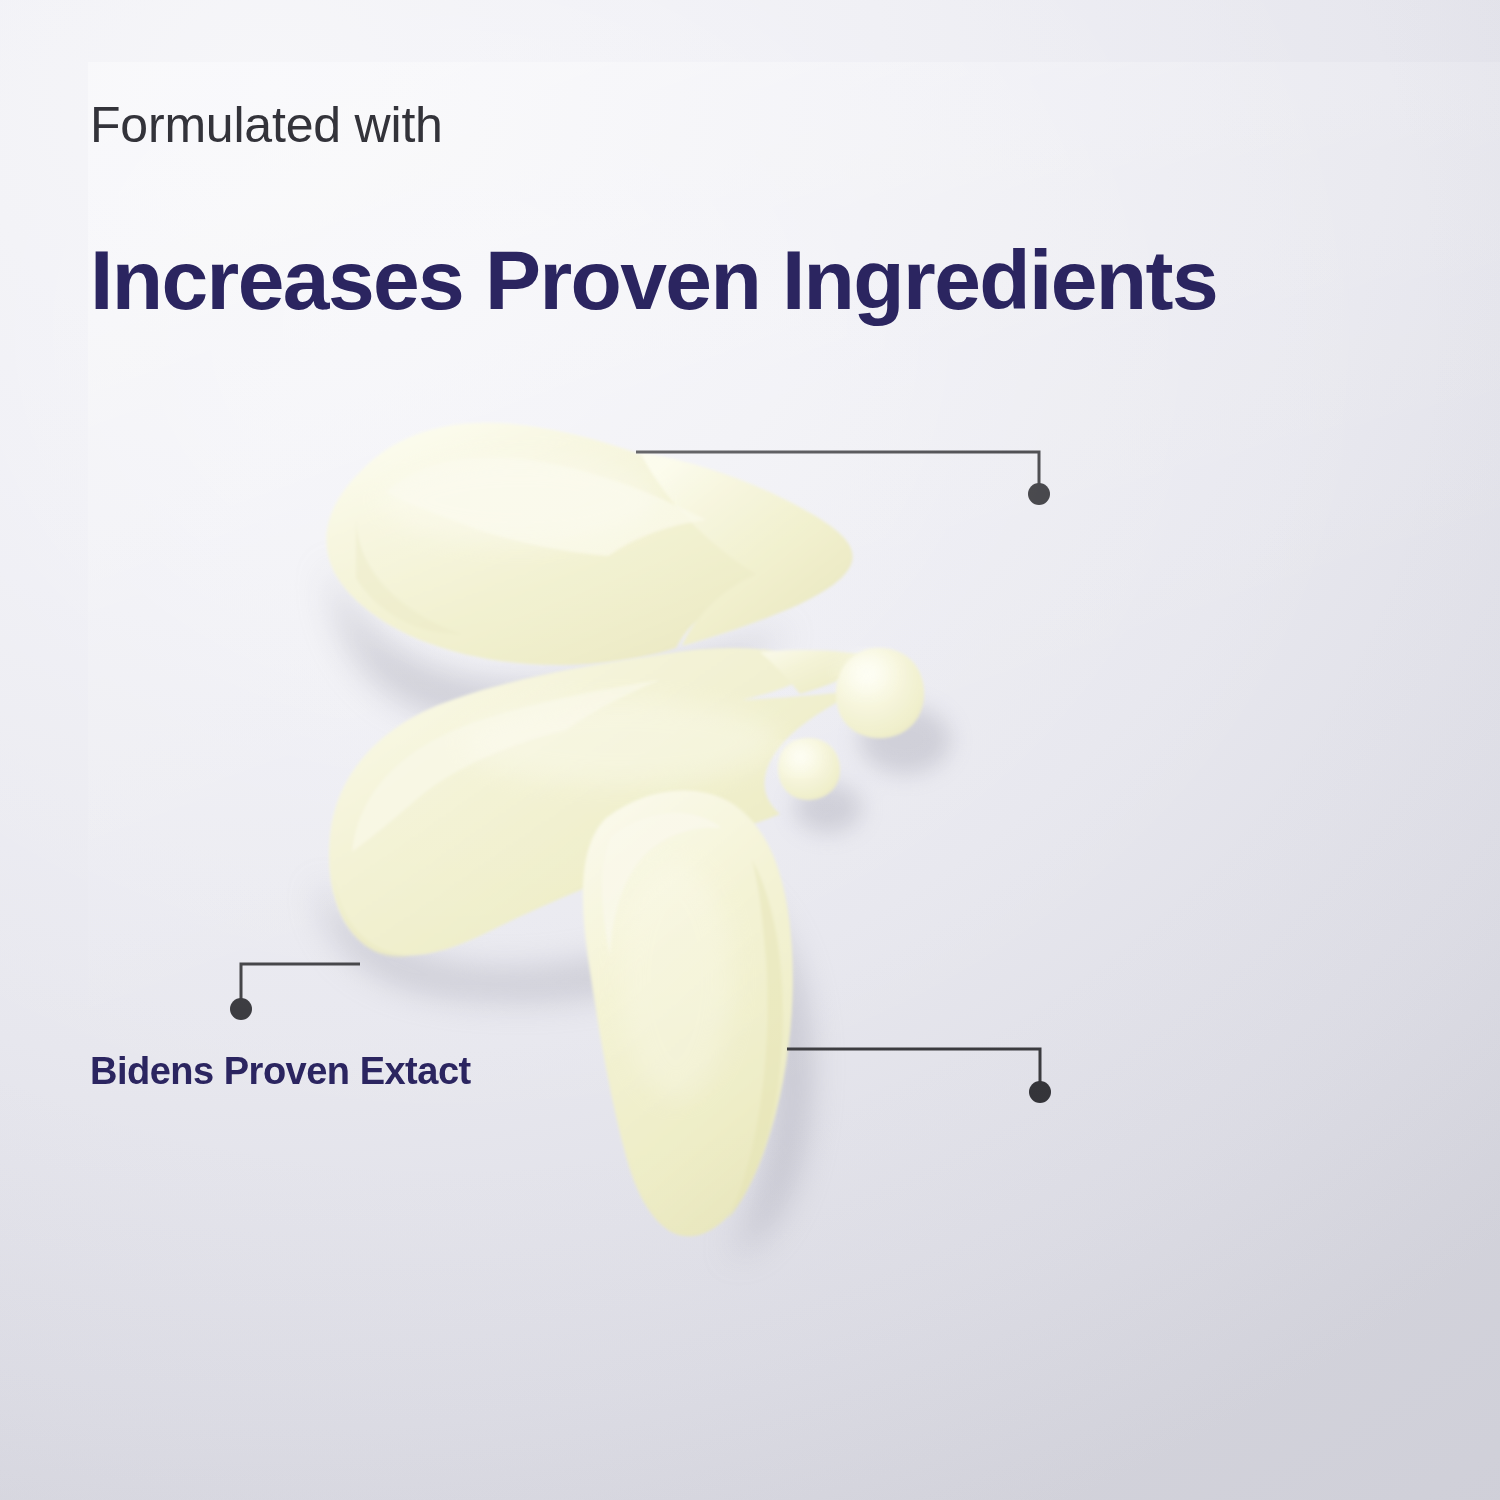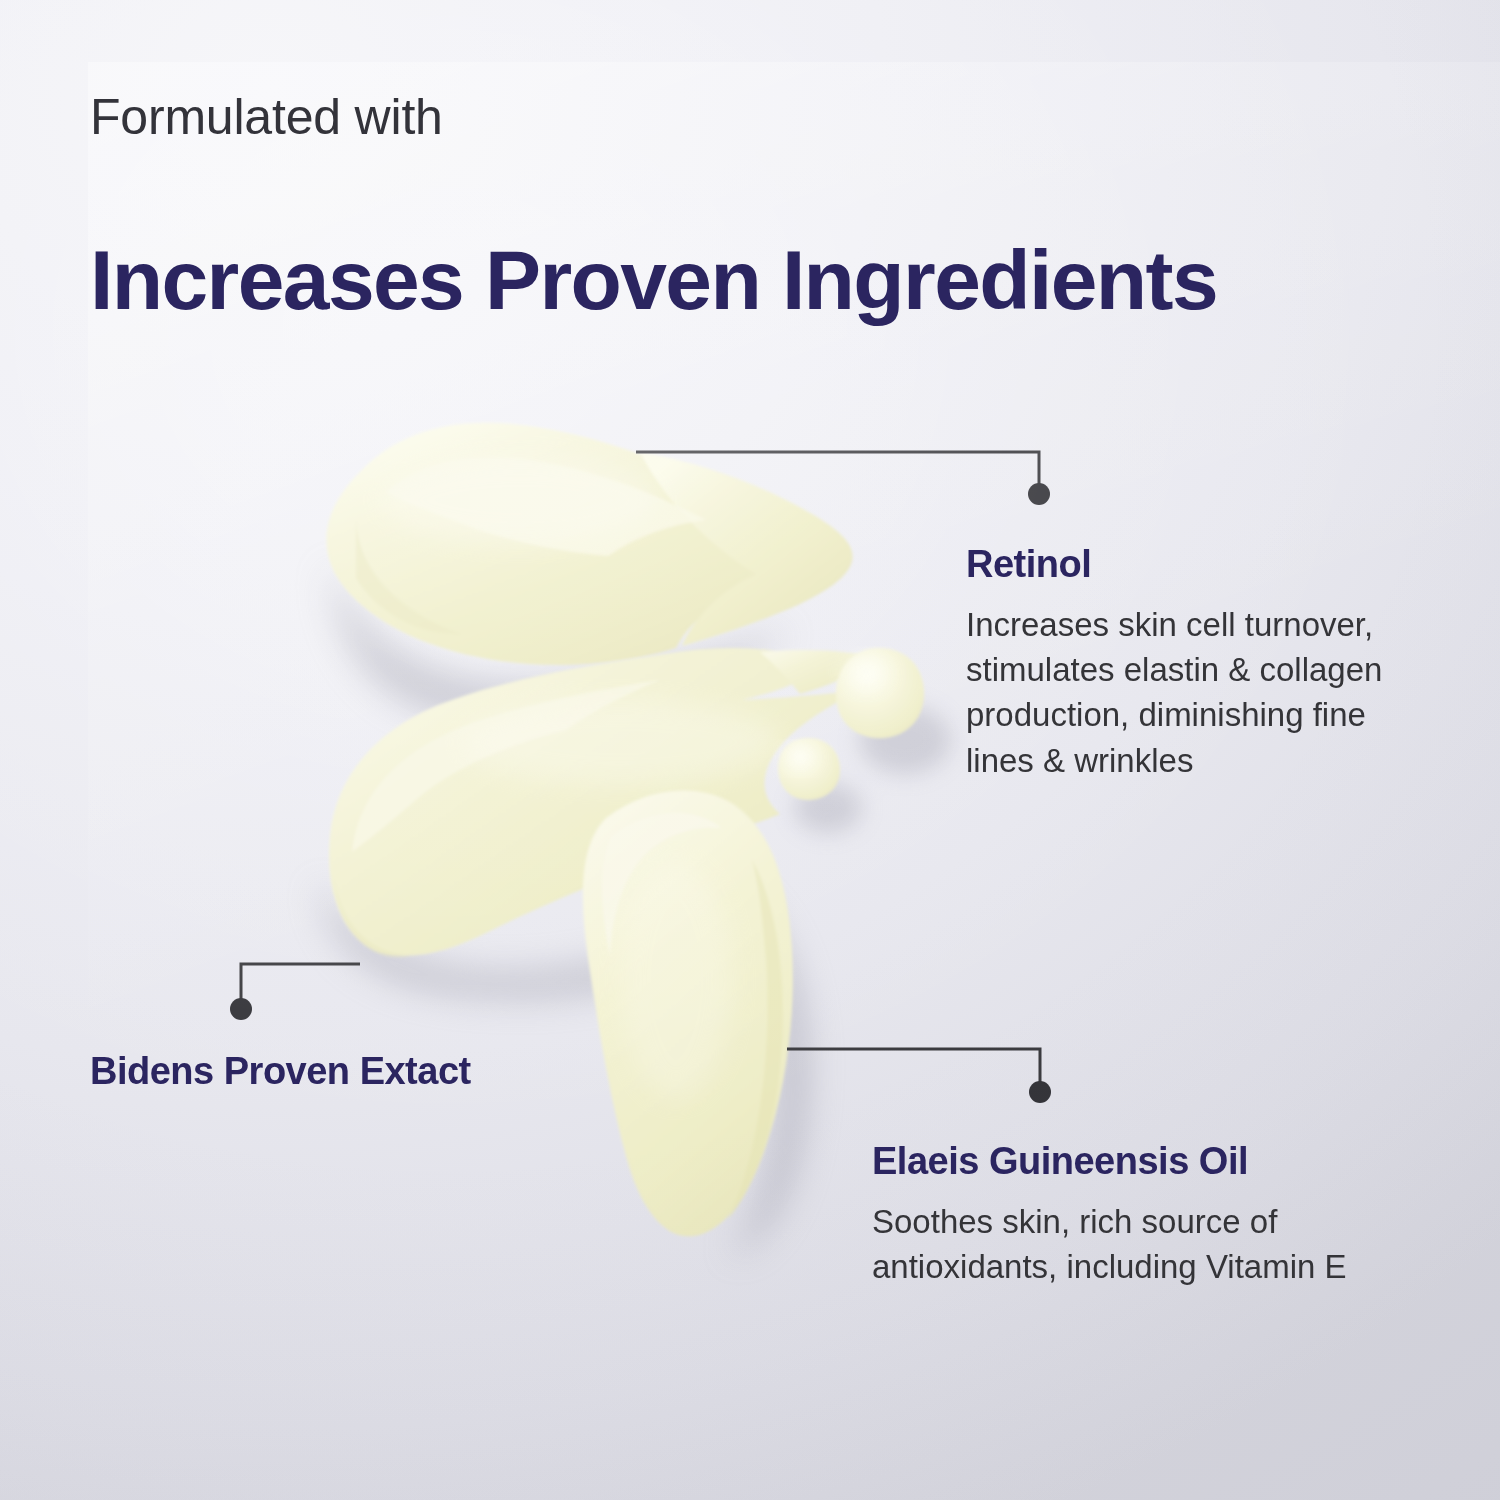--- a/index.html
+++ b/index.html
@@ -26,21 +26,21 @@
   }
   #vignette {
     position: absolute; inset: 0;
     background: radial-gradient(135% 115% at 30% 22%, rgba(255,255,255,0.30) 0%, rgba(255,255,255,0) 48%, rgba(150,150,168,0.10) 86%, rgba(140,140,160,0.16) 100%);
     pointer-events: none;
   }
 
   
   #eyebrow {
     position: absolute;
-    left: 90px; top: 88px;
+    left: 90px; top: 96px;
     font-size: 50px;
     font-weight: 400;
     letter-spacing: -0.2px;
     color: #33333a;
     white-space: nowrap;
   }
   #headline {
     position: absolute;
     left: 90px; top: 176px;
     font-size: 84px;
@@ -248,27 +248,19 @@
       <circle cx="241" cy="1009" r="11"></circle>
       <circle cx="1040" cy="1092" r="11"></circle>
     </g>
   </svg>
 
   <div id="vignette"></div>
 
   <div id="eyebrow">Formulated with</div>
   <h1 id="headline">Increases Proven Ingredients</h1>
 
-  <div class="callout" id="callout-retinol">
-    <div class="callout-title">Retinol</div>
-    <p class="callout-body">Increases skin cell turnover, stimulates elastin &amp; collagen production, diminishing fine lines &amp; wrinkles</p>
-  </div>
 
   <div class="callout" id="callout-bidens">
     <div class="callout-title">Bidens Proven Extact</div>
   </div>
 
-  <div class="callout" id="callout-elaeis">
-    <div class="callout-title">Elaeis Guineensis Oil</div>
-    <p class="callout-body">Soothes skin, rich source of antioxidants, including Vitamin E</p>
-  </div>
 
 </div>
 
 </body></html>

